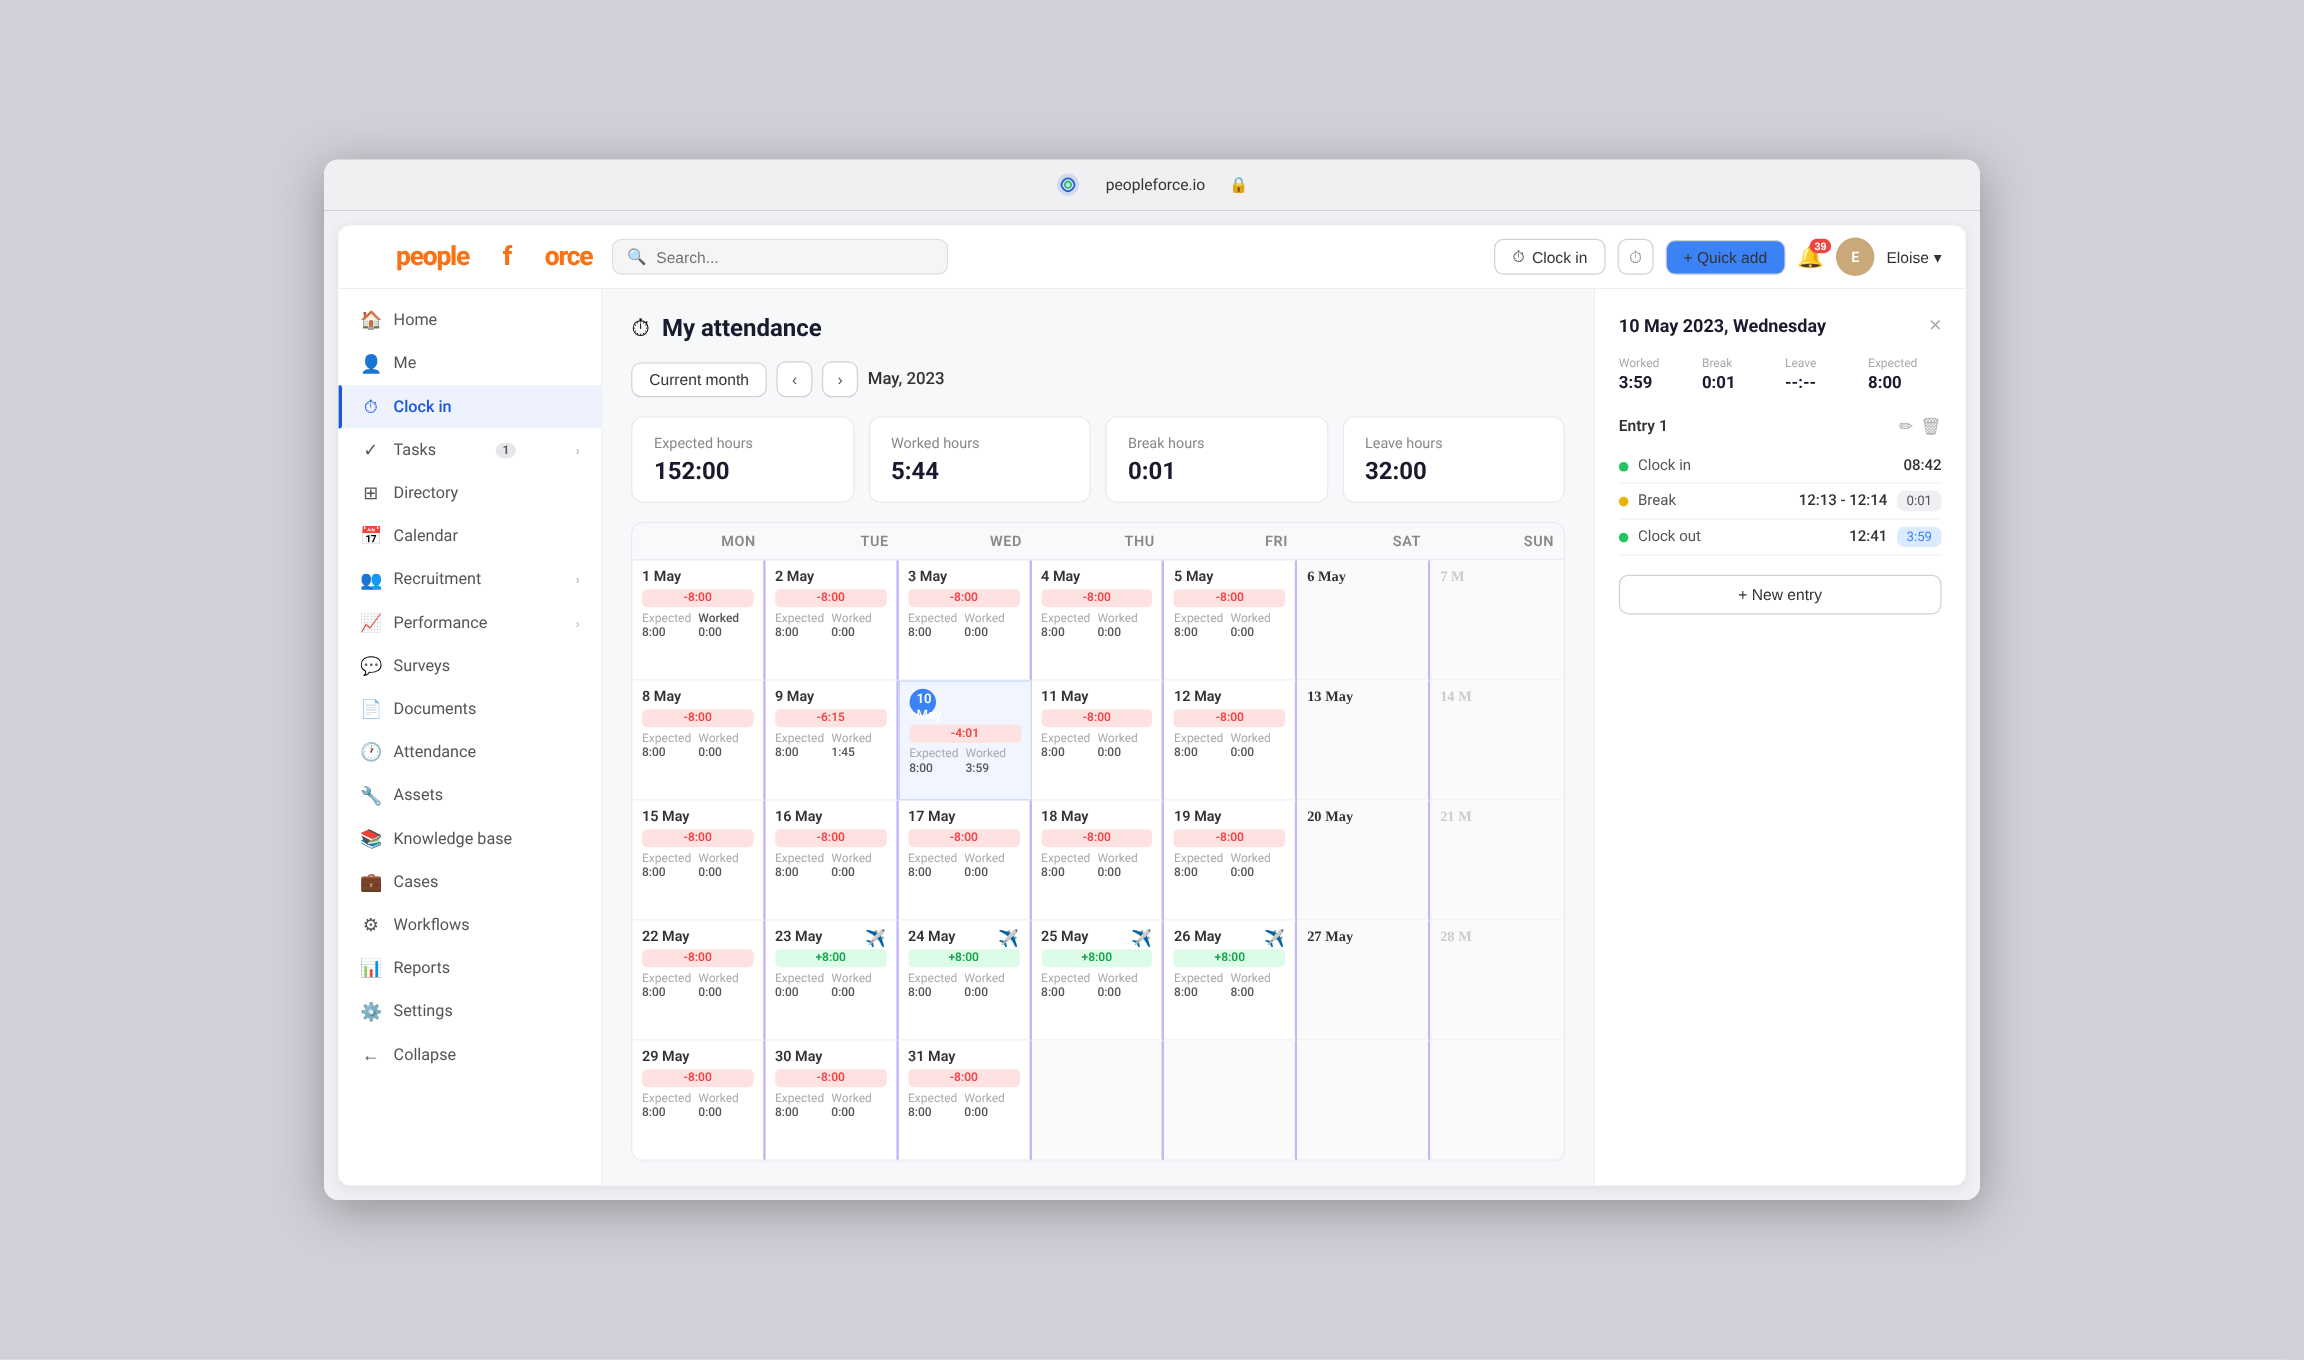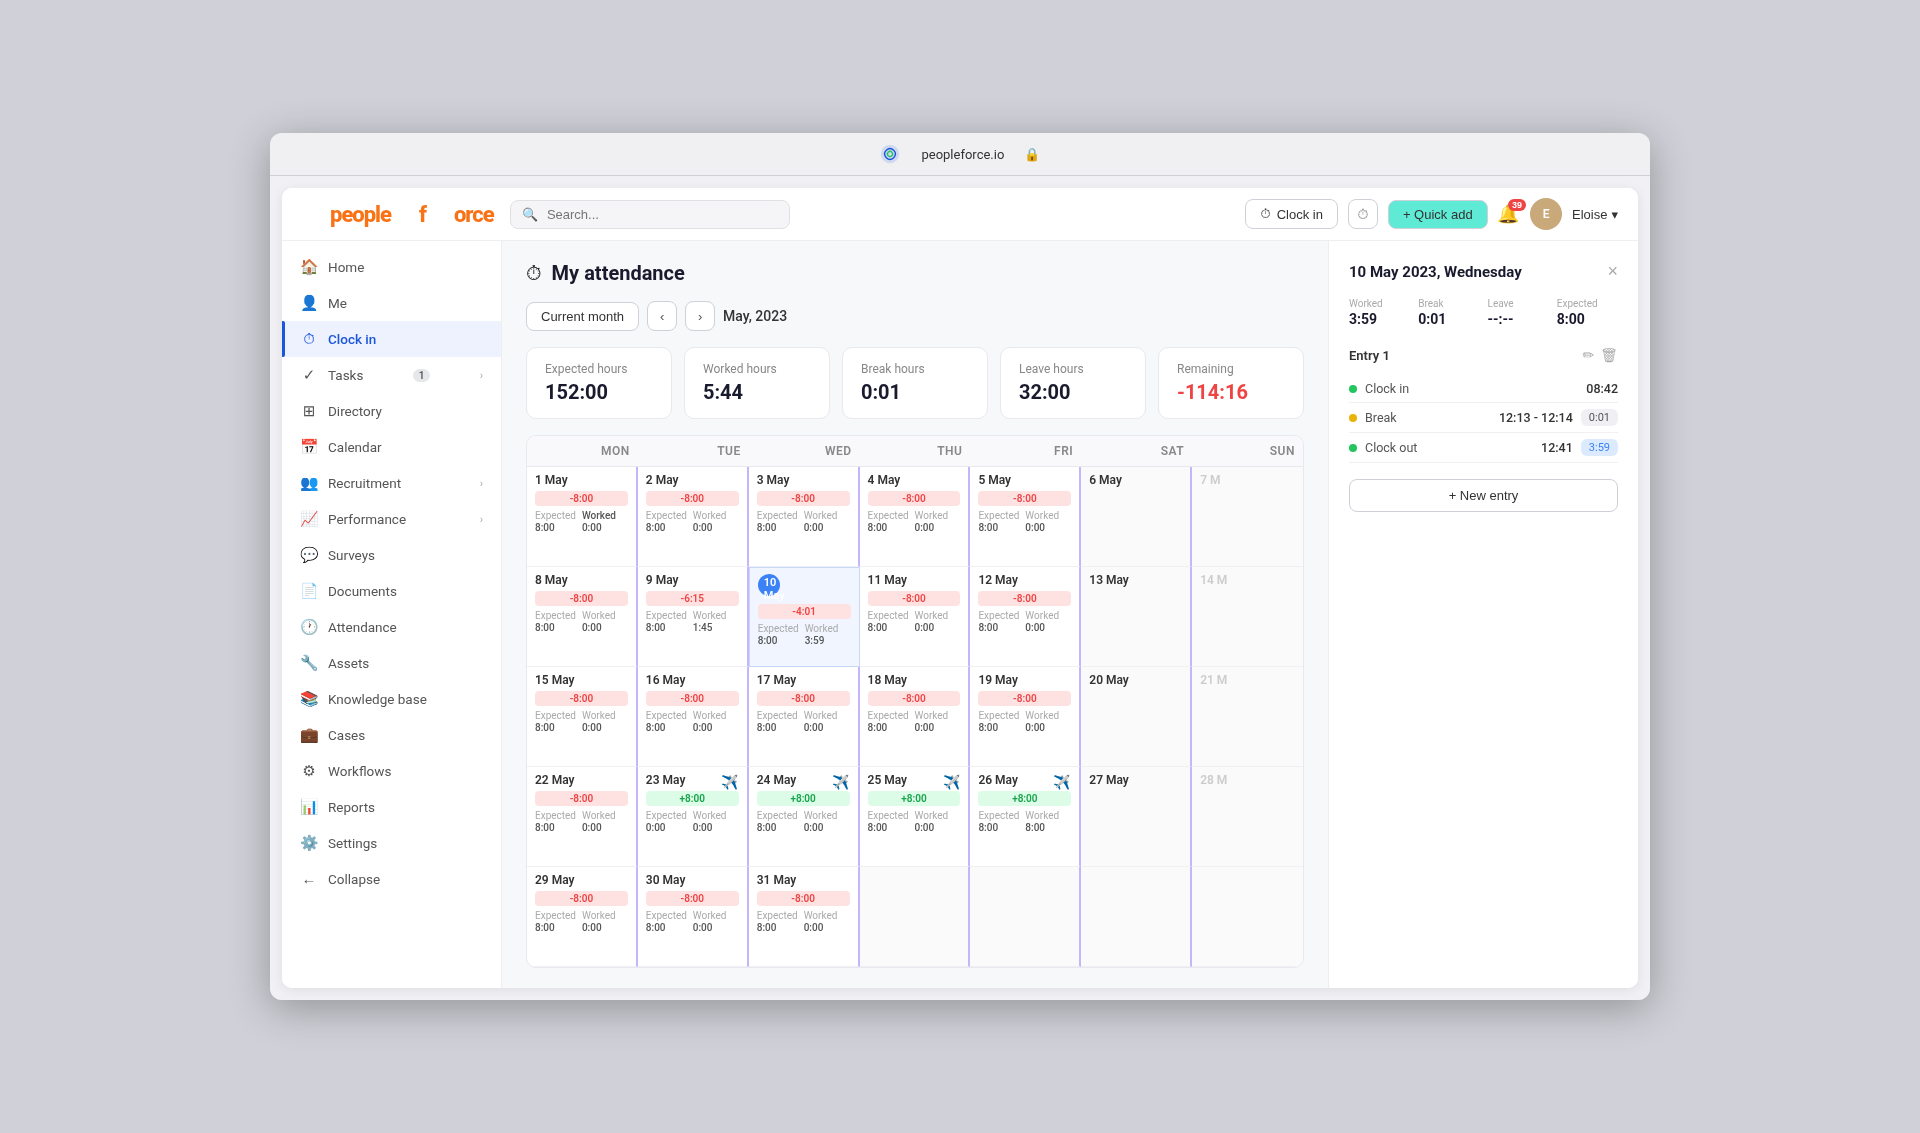--- a/index.html
+++ b/index.html
@@ -102,21 +102,21 @@
       padding: 6px 14px;
       font-size: 13px;
       font-weight: 500;
       color: #333;
       cursor: pointer;
     }
     .btn-quick-add {
       display: flex;
       align-items: center;
       gap: 6px;
-      background: #5eead4;
+      background: #3b82f6;
       border: 1.5px solid #d0d0d8;
       border-radius: 8px;
       padding: 6px 14px;
       font-size: 13px;
       font-weight: 500;
       color: #333;
       cursor: pointer;
     }
     .notif-btn {
       position: relative;
@@ -321,21 +321,21 @@
       display: grid;
       grid-template-columns: repeat(7, 1fr);
     }
     .cal-day {
       border-right: 2px solid #c4b5fd;
       border-bottom: 1px solid #f0f0f4;
       padding: 6px 8px;
       min-height: 100px;
     }
     .cal-day:nth-child(7n) { border-right: none; }
-    .cal-day.empty { background: #fafafa; }
+    .cal-day.empty { background: #fafafa; font-family: Liberation Serif, serif; }
     .cal-day-num {
       font-size: 12px;
       font-weight: 600;
       color: #333;
       margin-bottom: 4px;
     }
     .cal-day-num.today {
       background: #3b82f6;
       color: #fff;
       border-radius: 50%;
@@ -626,24 +626,20 @@
                 <div class="stat-value">5:44</div>
               </div>
               <div class="stat-card">
                 <div class="stat-label">Break hours</div>
                 <div class="stat-value">0:01</div>
               </div>
               <div class="stat-card">
                 <div class="stat-label">Leave hours</div>
                 <div class="stat-value">32:00</div>
               </div>
-              <div class="stat-card">
-                <div class="stat-label">Remaining</div>
-                <div class="stat-value negative">-114:16</div>
-              </div>
             </div>
 
             <div class="calendar-container">
               <div class="cal-header">
                 <div class="cal-header-cell">Mon</div>
                 <div class="cal-header-cell">Tue</div>
                 <div class="cal-header-cell">Wed</div>
                 <div class="cal-header-cell">Thu</div>
                 <div class="cal-header-cell">Fri</div>
                 <div class="cal-header-cell">Sat</div>

